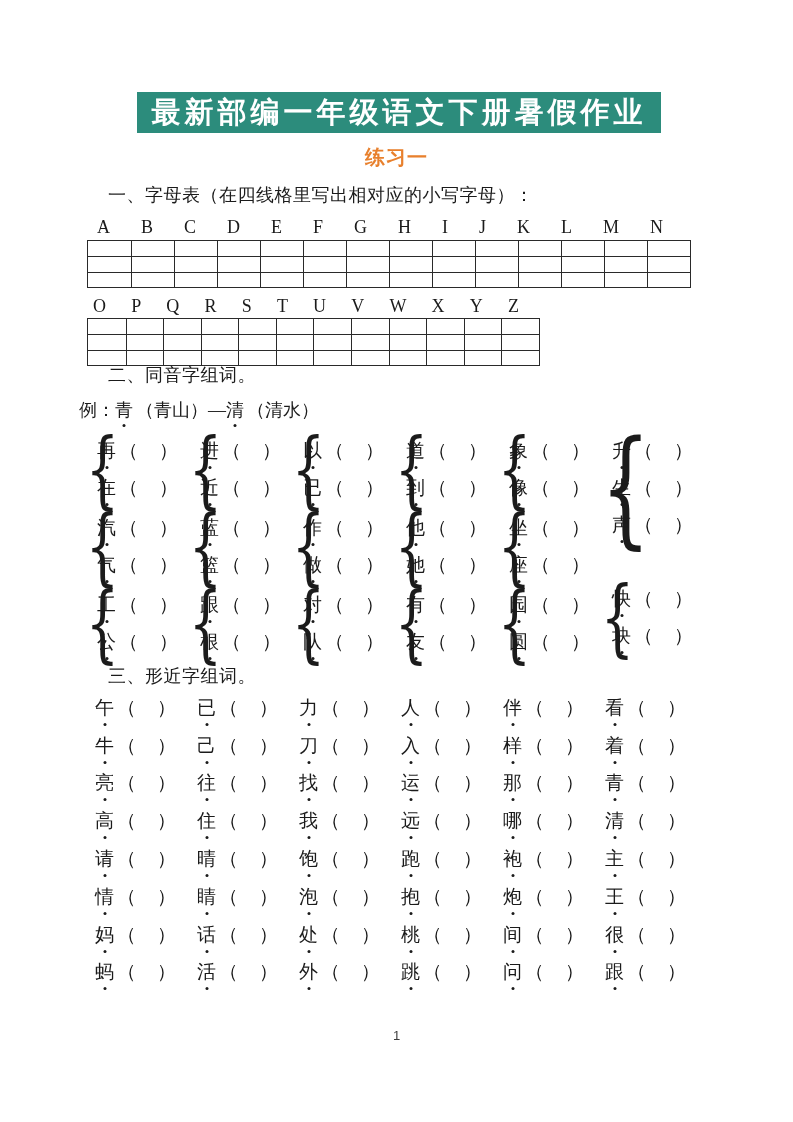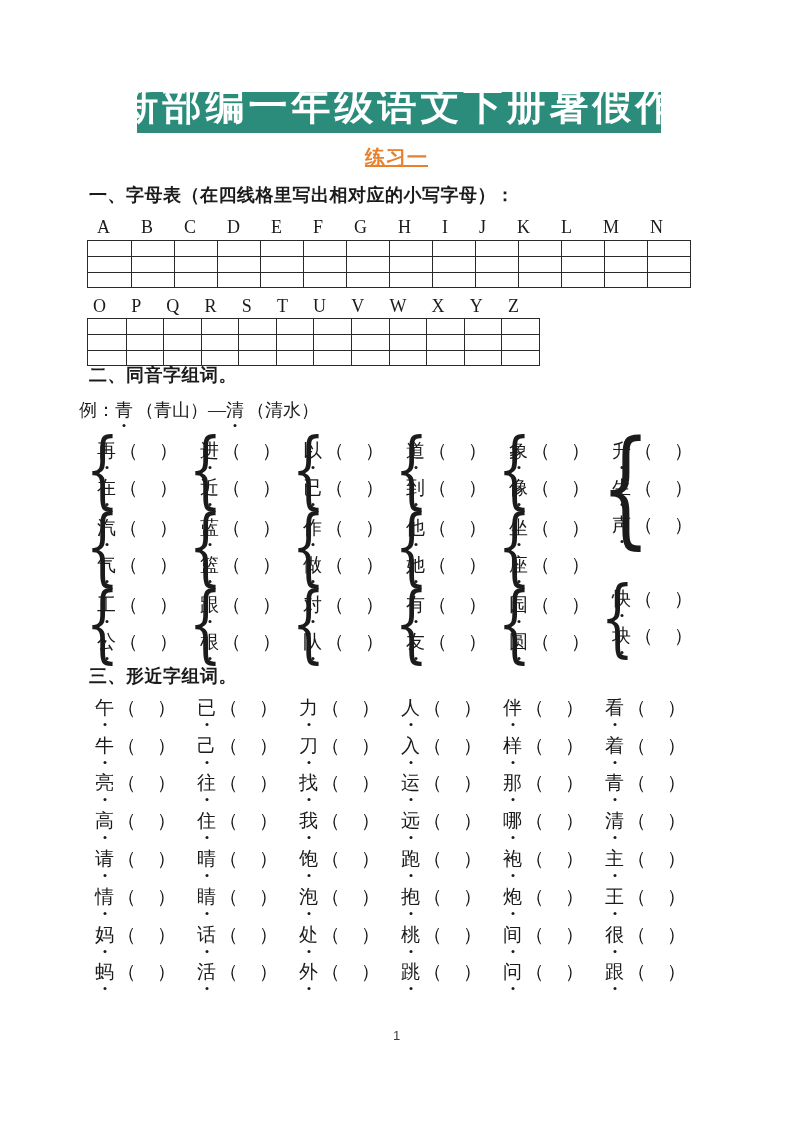--- a/index.html
+++ b/index.html
@@ -5,29 +5,29 @@
   html,body { margin:0; padding:0; background:#ffffff; }
   .page {
     position:relative; width:793px; height:1122px; background:#fff;
     font-family:"Liberation Serif","DejaVu Serif",serif; color:#1b1b1b;
     overflow:hidden;
   }
   .title-band {
     position:absolute; left:137px; top:92px; width:524px; height:41px;
     background:var(--teal,#2c8c7c); color:#fff;
     font-family:"Liberation Sans","DejaVu Sans",sans-serif; font-weight:bold;
-    font-size:39px; letter-spacing:4px;
+    font-size:29px; letter-spacing:4px;
     display:flex; align-items:flex-end; justify-content:center; white-space:nowrap;
   }
   .subtitle {
     position:absolute; left:0; top:144px; width:100%; text-align:center;
     color:var(--orange,#e8802d); font-family:"Liberation Sans","DejaVu Sans",sans-serif;
-    font-weight:bold; font-size:20px; letter-spacing:1px;text-decoration:underline;
-  }
-  .heading { position:absolute; left:89px; font-size:18px; letter-spacing:0.5px;font-weight:bold; }
+    font-weight:bold; font-size:20px; letter-spacing:1px;
+  }
+  .heading { position:absolute; left:108px; font-size:18px; letter-spacing:0.5px; }
   .h-s1 { top:183px; }
   .h-s2 { top:363px; }
   .h-s3 { top:664px; }
   .example { position:absolute; left:79px; top:398px; font-size:18px; }
 
   .letters-row { position:absolute; display:flex; justify-content:space-between; font-size:18px; }
   .letters-1 { left:97px; top:217px; width:566px; }
   .letters-2 { left:93px; top:296px; width:426px; }
   .letters-row span { display:inline-block; }
 

